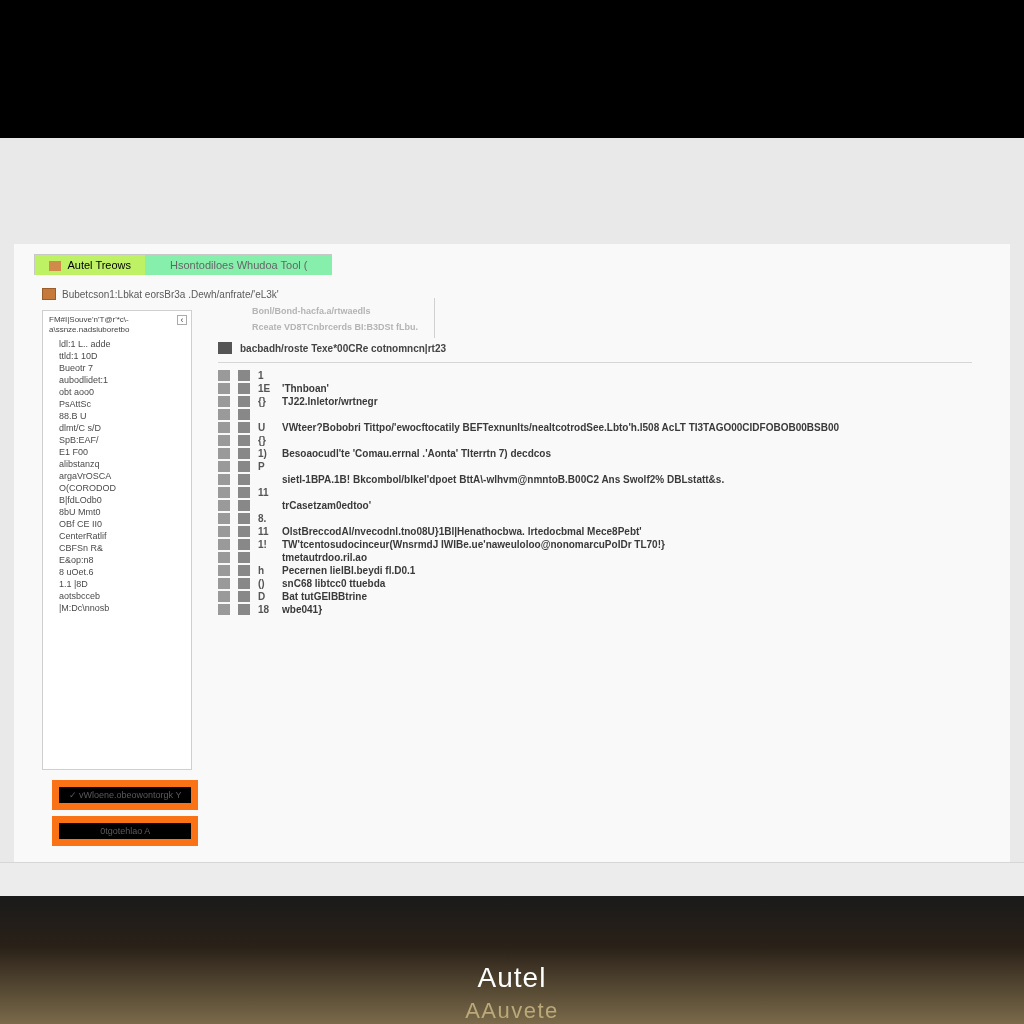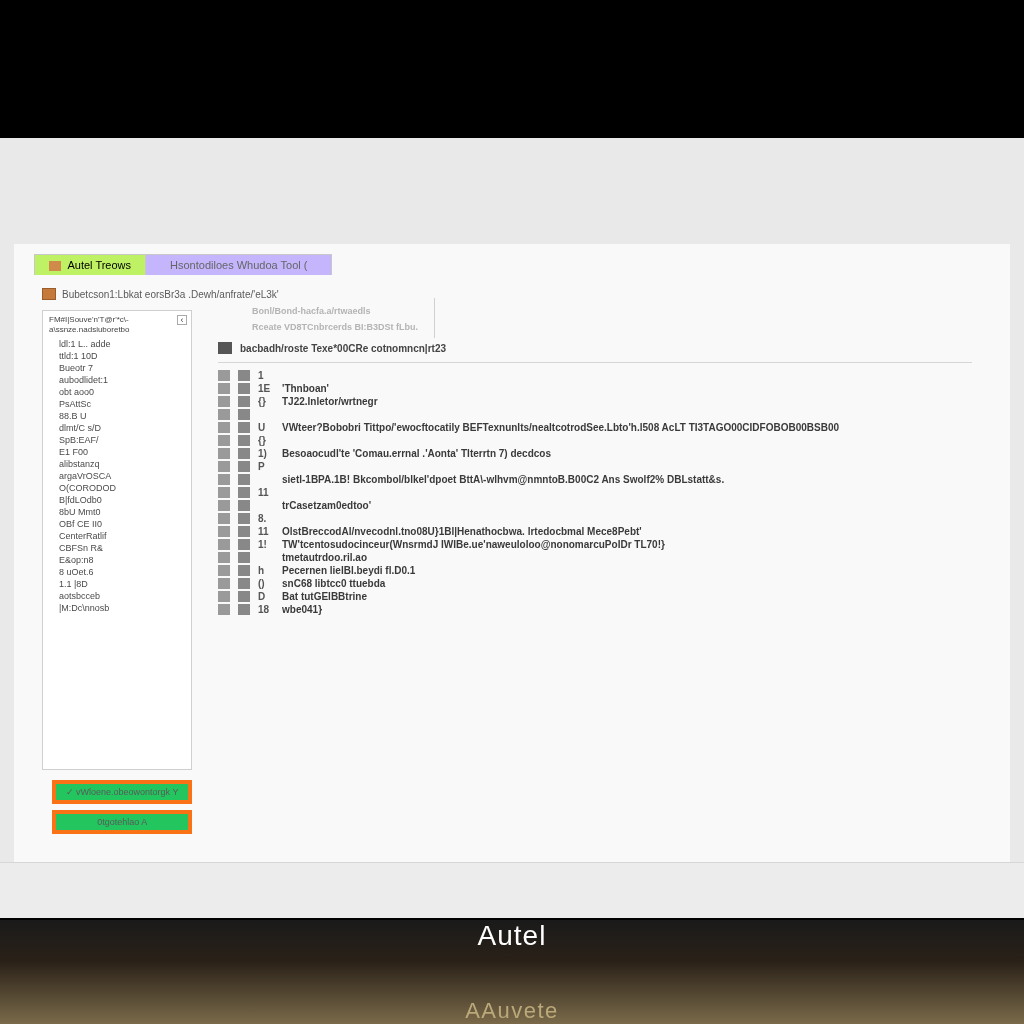--- a/index.html
+++ b/index.html
@@ -3,23 +3,23 @@
 <meta charset="utf-8">
 <style>
   * { margin: 0; padding: 0; box-sizing: border-box; font-family: "Segoe UI", Tahoma, sans-serif; }
   html, body { width: 1024px; height: 1024px; background: #000; overflow: hidden; }
 
   
   .bezel {
     position: absolute; left: 0; top: 0; width: 1024px; height: 1024px; background: #000;
   }
   .brand-strip {
-    position: absolute; left: 0; bottom: 0; width: 1024px; height: 104px;
+    position: absolute; left: 0; bottom: 0; width: 1024px; height: 128px;
     background: linear-gradient(#1a1a1a, #2a2118 40%, #7a6a4a);
-    display: flex; flex-direction: column; align-items: center; justify-content: space-between;
+    display: flex; flex-direction: column; align-items: center; justify-content: flex-end;
   }
   .brand-main { color: #fff; font-size: 28px; font-weight: 300; letter-spacing: 1px; }
   .brand-sub  { color: #bba97a; font-size: 22px; font-weight: 400; letter-spacing: 1.5px; margin-top: 4px; }
 
   .screen {
     position: absolute; left: 0; top: 138px; width: 1024px; height: 780px;
     background: #e9e9e9;
   }
 
   
@@ -78,21 +78,21 @@
   .app-tabs {
     position: absolute; left: 20px; top: 10px; display: flex; font-size: 11px;
   }
   .app-tab1 {
     padding: 4px 14px; background: #bef264; border: 1px solid #c8c8c8; border-bottom: none;
   }
   .app-tab1 .ic {
     display:inline-block; width:12px; height:10px; background:#d08a4a; margin-right:4px; vertical-align:middle;
   }
   .app-tab2 {
-    padding: 4px 24px; background: #c4b5fd; border: 1px solid #c8c8c8; border-left: none; border-bottom: none;
+    padding: 4px 24px; background: #86efac; border: 1px solid #c8c8c8; border-left: none; border-bottom: none;
     color: #666;
   }
 
   
   .crumb {
     position: absolute; left: 28px; top: 44px; font-size: 10px; color: #5a5a5a;
     display: flex; align-items: center; gap: 6px;
   }
   .crumb .ic {
     display:inline-block; width:14px; height:12px; background:#c5793a; border:1px solid #9a5c2a;
@@ -108,21 +108,21 @@
   .tree .item { padding: 1px 0 1px 10px; white-space: nowrap; }
   .tree .expand {
     position:absolute; right:4px; top:4px; width:10px; height:10px; font-size:9px; text-align:center;
     border:1px solid #aaa; line-height:8px;
   }
 
   .tree-footer {
     position: absolute; left: 38px; top: 536px; display:flex; flex-direction:column; gap:6px;
     font-size: 9px; color: #5a5a5a;
   }
-  .tf-btn { padding: 3px 10px; background:#22c55e; border:4px solid #f97316; text-align:center; }
+  .tf-btn { padding: 3px 10px; background:#000000; border:7px solid #f97316; text-align:center; }
 
   
   .content {
     position: absolute; left: 198px; top: 56px; width: 760px; height: 470px;
     font-size: 10px; color: #555; font-weight: bold;
   }
   .content .faint { color: #b4b4b4; font-size: 9px; margin: 6px 0 2px 40px; }
   .content .head-row {
     display:flex; align-items:center; gap:8px; margin: 10px 0 8px 6px; color:#444;
   }

